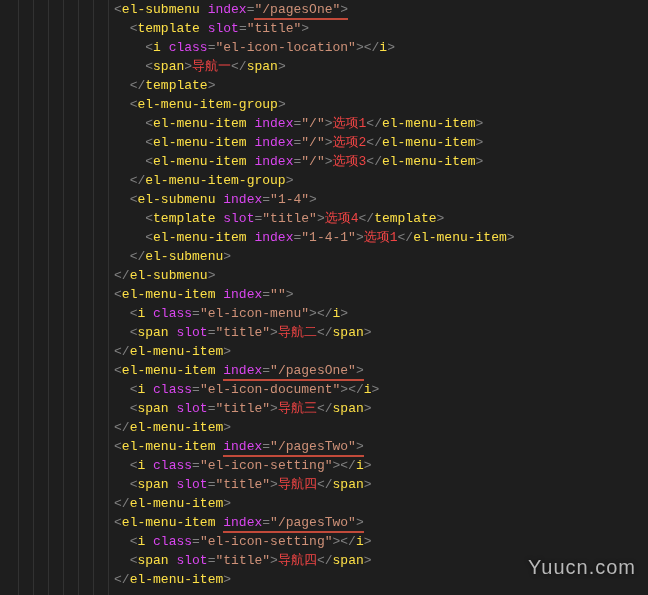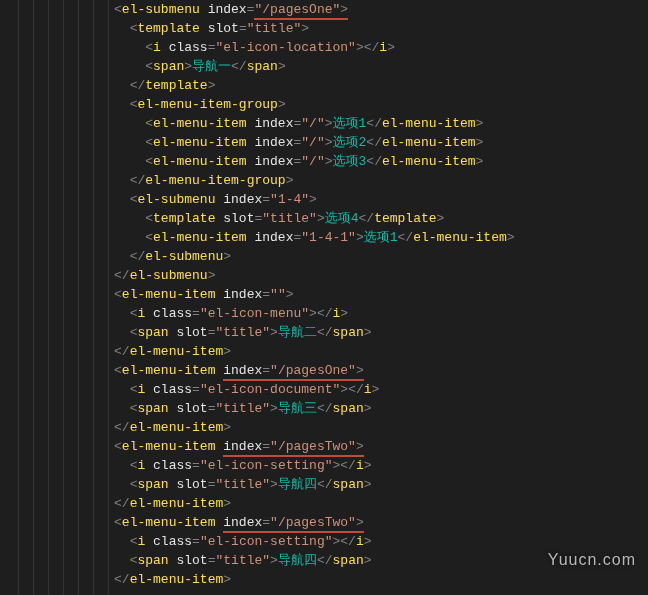--- a/index.html
+++ b/index.html
@@ -2,27 +2,27 @@
 <html><head>
 <meta charset="utf-8">
 <style>
   html,body{margin:0;padding:0;background:#1e1e1e;color:#d4d4d4;font-family:Consolas,"Courier New",monospace;font-size:13px;line-height:19px;overflow:hidden}
   .editor{display:flex;width:648px;height:595px;position:relative}
   .gutter{width:16px;background:#1e1e1e;flex:none;border-right:0;color:#858585;text-align:right;padding-right:2px;box-sizing:border-box}
   .guides{position:absolute;top:0;left:18px;height:100%;pointer-events:none}
   .guide{position:absolute;top:0;width:1px;height:100%;background:#404040;opacity:.6}
   .code{padding-left:20px;white-space:pre;position:relative}
   .tag{color:#fde047}
-  .attr{color:#e5e5e5}
+  .attr{color:#d946ef}
   .str{color:#ce9178}
   .pun{color:#808080}
-  .txt{color:#14b8a6}
+  .txt{color:#ef4444}
   .ul{border-bottom:2px solid #c24a3a;padding-bottom:1px}
   .watermark{position:absolute;bottom:12px;right:12px;color:#b8b8b8;font-family:"Microsoft YaHei",Arial,sans-serif;font-size:15px;letter-spacing:1px;text-shadow:0 0 4px rgba(0,0,0,.6)}
-  .watermark .site{display:block;text-align:right;font-size:16px;margin-bottom:14px}
+  .watermark .site{display:block;text-align:right;font-size:20px;margin-bottom:6px}
   .line{height:19px}
 </style>
 </head>
 <body>
 
 <div class="editor">
   <div class="gutter"></div>
   <div class="guides">
     <div class="guide" style="left:0px"></div>
     <div class="guide" style="left:15px"></div>

